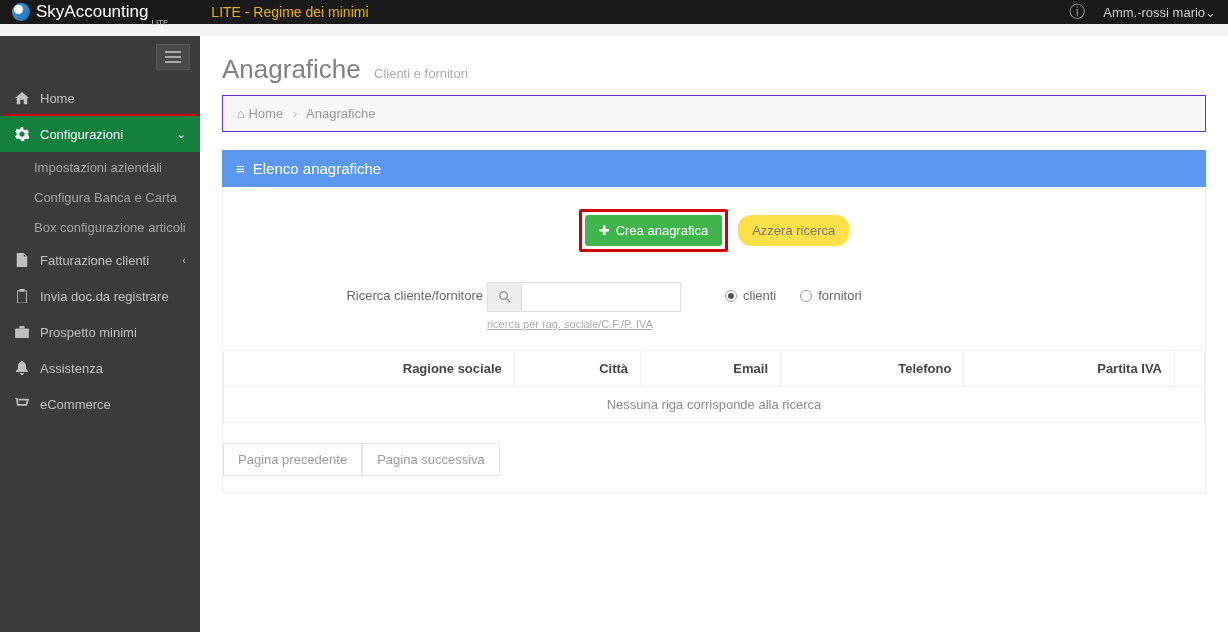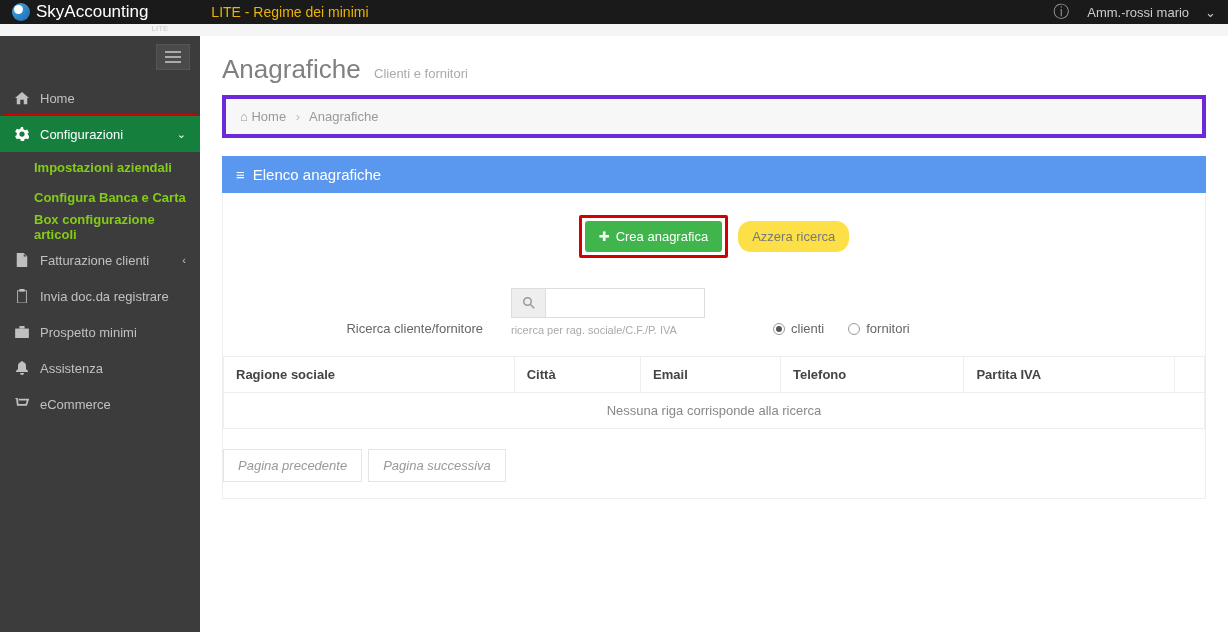--- a/index.html
+++ b/index.html
@@ -3,74 +3,74 @@
 <meta charset="utf-8">
 <style>
 * { box-sizing: border-box; margin: 0; padding: 0; }
 body { font-family: "Helvetica Neue", Helvetica, Arial, sans-serif; font-size: 13px; background: #f5f5f5; color: #333; width: 1228px; height: 632px; overflow: hidden; }
 
 
 .topbar { height: 24px; background: #1a1a1a; color: #fff; display: flex; align-items: center; padding: 0 12px; }
 .logo { display: flex; align-items: center; gap: 6px; font-weight: 300; font-size: 17px; }
 .logo-mark { width: 18px; height: 18px; border-radius: 50%; background: linear-gradient(135deg,#4aa3e0 0%,#1b6fb3 100%); position: relative; }
 .logo-mark::after { content:""; position:absolute; width:9px; height:9px; background:#fff; border-radius:50%; top:2px; left:2px; }
-.logo-sub { font-size: 8px; position: relative; top: 16px; left: -3px; color:#ccc;}
+.logo-sub { font-size: 8px; position: relative; top: 10px; left: -3px; color:#ccc;}
 .top-center { margin-left: 40px; color: #eab308; font-size: 14px; }
 .top-right { margin-left: auto; display: flex; align-items: center; gap: 18px; color: #ccc; font-size: 13px;}
 .info-icon { font-size: 16px; color: #999;}
-.user-menu { display:flex; align-items:center; gap:16px; cursor:pointer;}
+.user-menu { display:flex; align-items:center; gap:0; cursor:pointer;}
 
 
 .sidebar { position: absolute; left:0; top:36px; bottom:0; width:200px; background:#3c3c3c; color:#b0b0b0; }
 .toggle-box { display:flex; justify-content:flex-end; padding:8px 10px 10px; }
 .toggle-btn { width:34px; height:26px; background:#4a4a4a; border:1px solid #555; display:flex; align-items:center; justify-content:center; cursor:pointer; }
 .toggle-btn svg { fill:#aaa; }
 .nav-item { display:flex; align-items:center; height:36px; padding:0 14px; gap:10px; cursor:pointer; font-size:13px; color:#c0c0c0; position:relative;}
 .nav-item.active { background:#15803d; color:#fff; }
 .nav-item .chev { margin-left:auto; font-size:11px; }
-.nav-sub { padding:8px 0 8px 34px; font-size:13px; color:#84cc16; cursor:pointer; height:30px; display:flex; align-items:center;font-weight:bold;}
+.nav-sub { padding:8px 0 8px 34px; font-size:13px; color:#a3a3a3; cursor:pointer; height:30px; display:flex; align-items:center;}
 .highlight-outer { border:3px solid #d30000; position:absolute; pointer-events:none;}
 .nav-icon { width:16px; height:16px; display:inline-flex; align-items:center; justify-content:center;}
 .nav-icon svg { fill: currentColor; }
 
 
 .main { position:absolute; left:200px; top:36px; right:0; bottom:0; background:#fff; padding:18px 22px; overflow:auto;}
 .page-title { font-size:26px; font-weight:300; color:#808080; margin-bottom:6px;}
 .page-title-sub { font-size:13px; color:#aaa; margin-left:6px;}
-.breadcrumb-bar { background:#f7f7f7; border:4px solid #6d28d9; padding:10px 14px; color:#999; font-size:13px; margin:10px 0 18px;}
+.breadcrumb-bar { background:#f7f7f7; border:1px solid #6d28d9; padding:10px 14px; color:#999; font-size:13px; margin:10px 0 18px;}
 .breadcrumb-bar .chev { margin:0 6px; color:#bbb;}
 
 .panel-head { background:#5a98f0; color:#fff; padding:10px 14px; font-size:15px; font-weight:300; display:flex; align-items:center; gap:8px;}
 .panel-body { background:#fff; padding:16px 0; border:1px solid #eee; border-top:none;}
 
 .action-row { display:flex; justify-content:center; gap:10px; padding:6px 0 24px; align-items:center;}
 .btn { display:inline-flex; align-items:center; gap:6px; padding:8px 14px; border-radius:3px; font-size:13px; cursor:pointer; border:none;}
 .btn-success { background:#3fb54b; color:#fff;}
 .btn-default { background:#fde047; color:#777;border-radius:13px;}
 .btn-wrap-highlight { border:3px solid #d30000; padding:3px; display:inline-flex; border-radius:2px;}
 
-.search-row { display:flex; align-items:flex-end; gap:28px; padding:6px 0 20px;}
+.search-row { display:flex; align-items:flex-start; gap:4px; padding:6px 0 20px;}
 .search-label { width:260px; text-align:right; color:#666; padding-top:6px;}
 .search-group { display:flex; flex-direction:column; }
 .input-group { display:flex; }
 .input-addon { width:34px; height:30px; background:#eee; border:1px solid #ddd; display:flex; align-items:center; justify-content:center; color:#999; border-right:none;}
 .search-input { width:160px; height:30px; border:1px solid #ddd; padding:0 8px; font-size:12px;}
-.search-hint { font-size:11px; color:#aaa; margin-top:6px;}
+.search-hint { font-size:11px; color:#aaa; margin-top:6px;text-decoration:underline;}
 
 .radio-group { display:flex; align-items:center; gap:24px; margin-left:40px; padding-top:6px; color:#666;}
 .radio-opt { display:flex; align-items:center; gap:6px; cursor:pointer;}
 .radio-dot { width:12px; height:12px; border-radius:50%; border:1px solid #999; display:inline-block; position:relative; background:#fff;}
 .radio-dot.checked::after { content:""; position:absolute; width:6px; height:6px; background:#555; border-radius:50%; top:2px; left:2px;}
 
 .table { width:100%; border-collapse:collapse; margin-top:0; }
-.table th { text-align:left; font-size:13px; font-weight:600; padding:10px 12px; border:1px solid #eee; color:#444;}
+.table th { text-align:right; font-size:13px; font-weight:600; padding:10px 12px; border:1px solid #eee; color:#444;}
 .table td { text-align:center; padding:10px; border:1px solid #eee; color:#888; font-size:13px;}
 .table th:last-child { width:30px;}
 
-.pager { display:flex; gap:6px; margin-top:20px;font-style:italic;}
+.pager { display:flex; gap:0; margin-top:20px;}
 .pager .page-btn { background:#fff; border:1px solid #e5e5e5; color:#999; padding:8px 14px; font-size:13px; cursor:pointer;}
 </style>
 </head>
 <body>
 
 <div class="topbar">
   <div class="logo">
     <span class="logo-mark"></span>
     <span>SkyAccounting</span>
     <span class="logo-sub">LITE</span>

